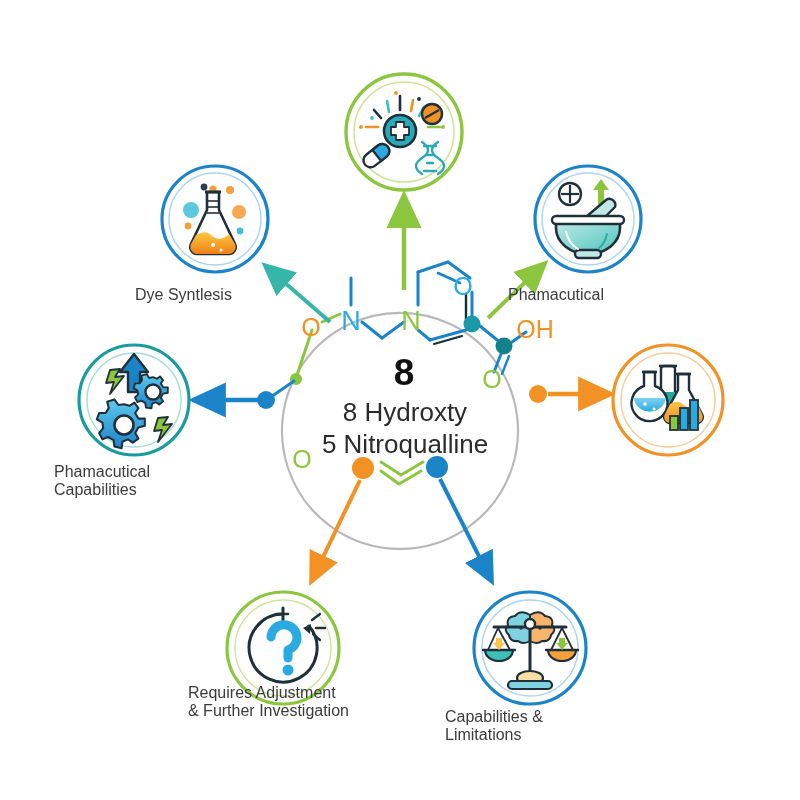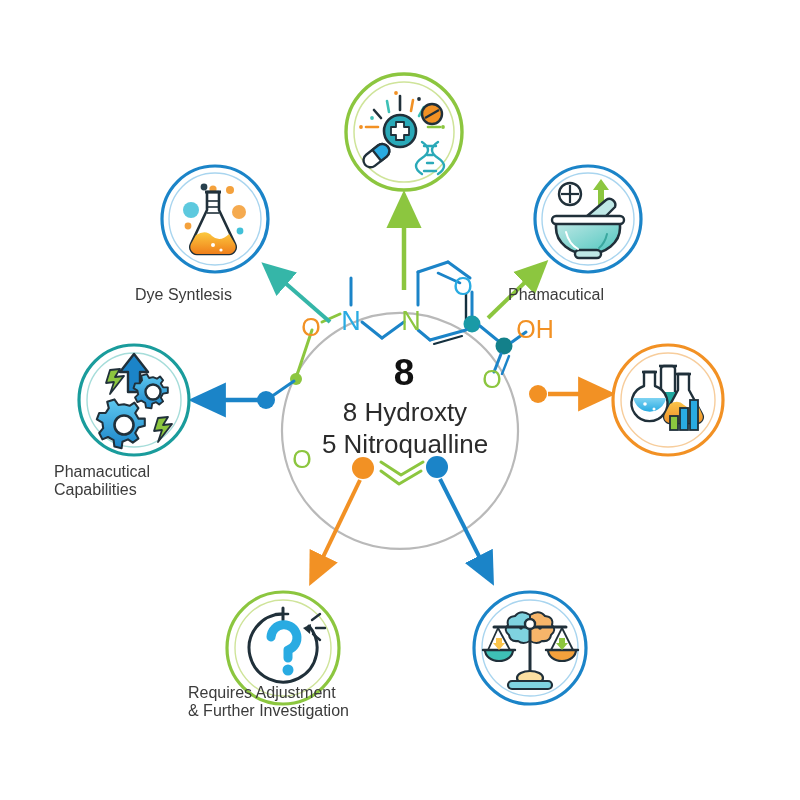--- a/index.html
+++ b/index.html
@@ -370,20 +370,22 @@
 
   <div class="node-label" style="left:508px; top:286px; width:160px;">Phamacutical</div>
 
   <div class="node-label" style="left:54px; top:463px; width:165px;">Phamacutical
 Capabilities</div>
 
 
   <div class="node-label" style="left:188px; top:684px; width:195px;">Requires Adjustment
 &amp; Further Investigation</div>
 
+  <div class="node-label" style="left:445px; top:708px; width:175px;">Capabilities &amp;
+Limitations</div>
 
   <div class="hot" style="left:346px; top:74px; width:116px; height:116px;"></div>
   <div class="hot" style="left:162px; top:166px; width:106px; height:106px;"></div>
   <div class="hot" style="left:535px; top:166px; width:106px; height:106px;"></div>
   <div class="hot" style="left:79px; top:345px; width:110px; height:110px;"></div>
   <div class="hot" style="left:613px; top:345px; width:110px; height:110px;"></div>
   <div class="hot" style="left:227px; top:592px; width:112px; height:112px;"></div>
   <div class="hot" style="left:474px; top:592px; width:112px; height:112px;"></div>
 
 </div>

